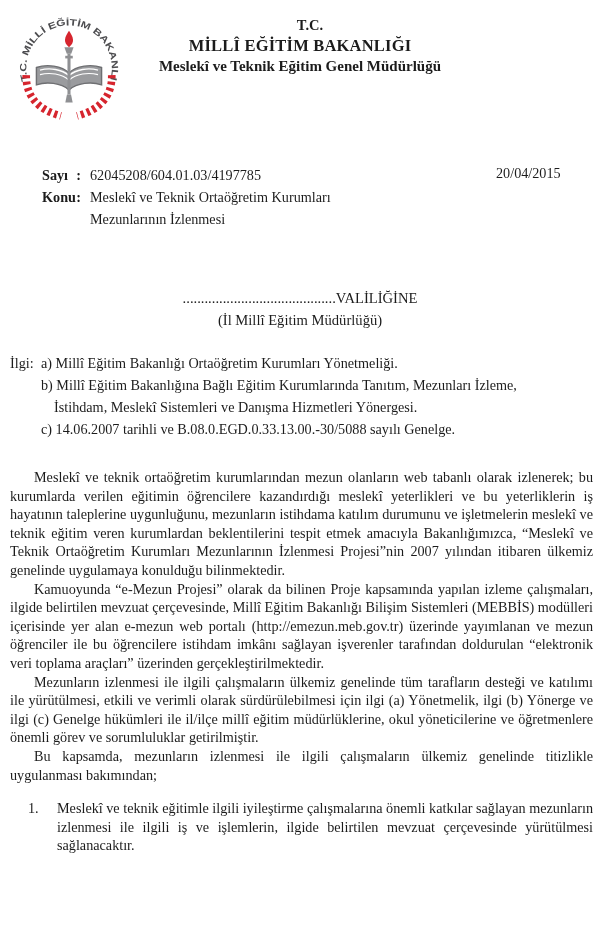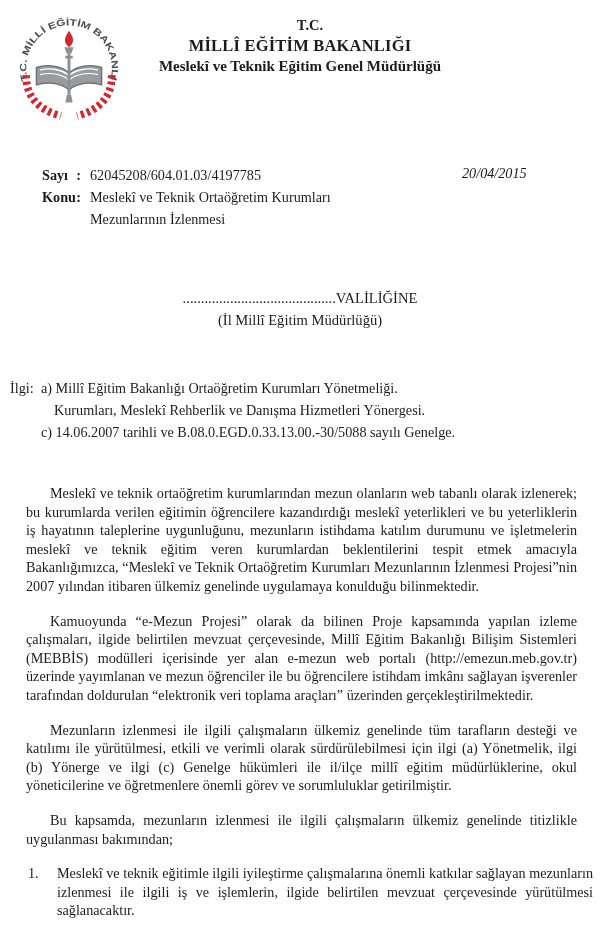--- a/index.html
+++ b/index.html
@@ -48,40 +48,39 @@
     justify-content: space-between;
     width: 39px;
     font-weight: bold;
     flex: none;
     margin-right: 9px;
   }
   .konu-value { width: 302px; }
   .doc-date {
     position: absolute;
     top: 165px;
-    left: 462px;
+    left: 496px;
     font-size: 14.2px;
-    font-style: italic;
   }
 
   
   .recipient {
     position: absolute;
     top: 287px;
     left: 0;
     width: 100%;
     text-align: center;
     font-size: 14.6px;
     line-height: 22px;
   }
 
   
   .references {
     position: absolute;
-    top: 377px;
+    top: 352px;
     left: 10px;
     width: 578px;
     font-size: 14.2px;
     line-height: 22px;
     display: flex;
     align-items: flex-start;
   }
   .ref-label { width: 31px; flex: none; }
   .ref-items { flex: 1; }
   .ref-cont { padding-left: 13px; }
@@ -89,21 +88,21 @@
   
   .body-text {
     position: absolute;
     top: 468px;
     left: 10px;
     width: 583px;
     font-size: 14.2px;
     line-height: 18.6px;
     text-align: justify;
   }
-  .body-text p { margin: 16px; text-indent: 24px; }
+  .body-text p { margin: 0; text-indent: 24px; }
 
   .num-list { margin-top: 15px; margin-left: 18px; }
   .num-item { display: flex; align-items: flex-start; }
   .num-item .num { width: 29px; flex: none; }
   .num-item .txt { flex: 1; text-align: justify; }
 </style>
 </head>
 <body>
 
 <div class="page">
@@ -165,21 +164,22 @@
 
   <div class="recipient">
     <div>..........................................VALİLİĞİNE</div>
     <div>(İl Millî Eğitim Müdürlüğü)</div>
   </div>
 
   <div class="references">
     <div class="ref-label">İlgi:</div>
     <div class="ref-items">
       <div>a) Millî Eğitim Bakanlığı Ortaöğretim Kurumları Yönetmeliği.</div>
-      <div class="ref-cont">Kurumları, Meslekî Rehberlik ve Danışma Hizmetleri Yönergesi.</div>
+      <div>b) Millî Eğitim Bakanlığına Bağlı Eğitim Kurumlarında Tanıtım, Mezunları İzleme,</div>
+      <div class="ref-cont">İstihdam, Meslekî Sistemleri ve Danışma Hizmetleri Yönergesi.</div>
       <div>c) 14.06.2007 tarihli ve B.08.0.EGD.0.33.13.00.-30/5088 sayılı Genelge.</div>
     </div>
   </div>
 
   <div class="body-text">
     <p>Meslekî ve teknik ortaöğretim kurumlarından mezun olanların web tabanlı olarak izlenerek; bu kurumlarda verilen eğitimin öğrencilere kazandırdığı meslekî yeterlikleri ve bu yeterliklerin iş hayatının taleplerine uygunluğunu, mezunların istihdama katılım durumunu ve işletmelerin meslekî ve teknik eğitim veren kurumlardan beklentilerini tespit etmek amacıyla Bakanlığımızca, “Meslekî ve Teknik Ortaöğretim Kurumları Mezunlarının İzlenmesi Projesi”nin 2007 yılından itibaren ülkemiz genelinde uygulamaya konulduğu bilinmektedir.</p>
     <p>Kamuoyunda “e-Mezun Projesi” olarak da bilinen Proje kapsamında yapılan izleme çalışmaları, ilgide belirtilen mevzuat çerçevesinde, Millî Eğitim Bakanlığı Bilişim Sistemleri (MEBBİS) modülleri içerisinde yer alan e-mezun web portalı (http://emezun.meb.gov.tr) üzerinde yayımlanan ve mezun öğrenciler ile bu öğrencilere istihdam imkânı sağlayan işverenler tarafından doldurulan “elektronik veri toplama araçları” üzerinden gerçekleştirilmektedir.</p>
     <p>Mezunların izlenmesi ile ilgili çalışmaların ülkemiz genelinde tüm tarafların desteği ve katılımı ile yürütülmesi, etkili ve verimli olarak sürdürülebilmesi için ilgi (a) Yönetmelik, ilgi (b) Yönerge ve ilgi (c) Genelge hükümleri ile il/ilçe millî eğitim müdürlüklerine, okul yöneticilerine ve öğretmenlere önemli görev ve sorumluluklar getirilmiştir.</p>
     <p>Bu kapsamda, mezunların izlenmesi ile ilgili çalışmaların ülkemiz genelinde titizlikle uygulanması bakımından;</p>
 

